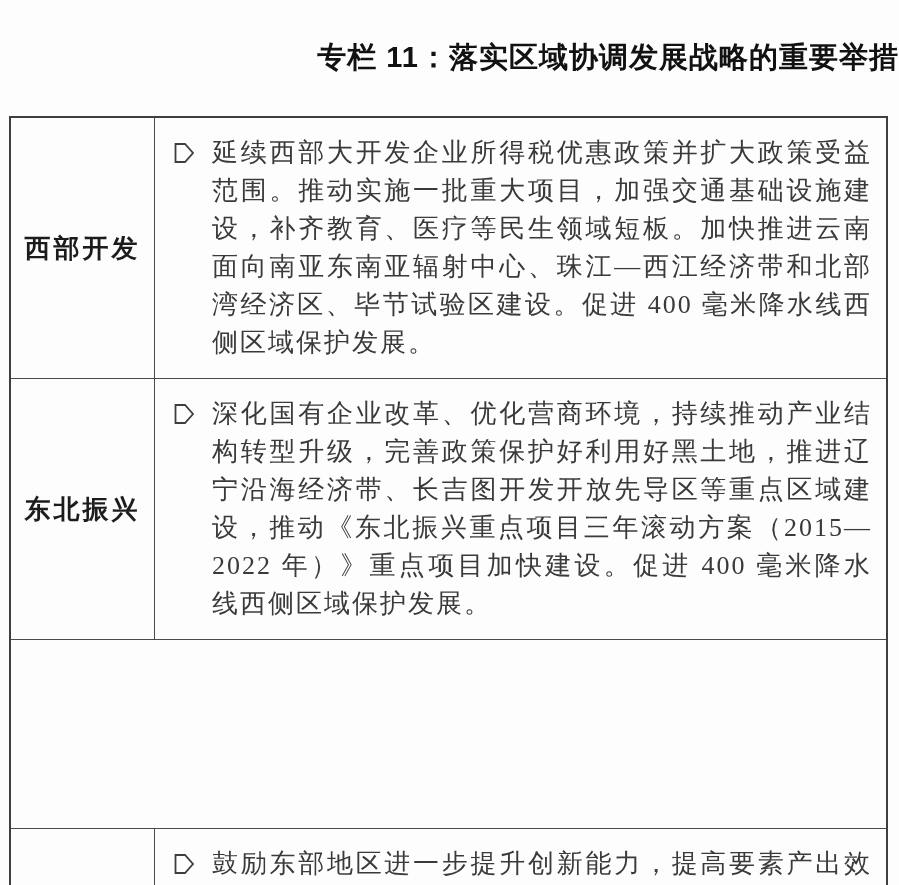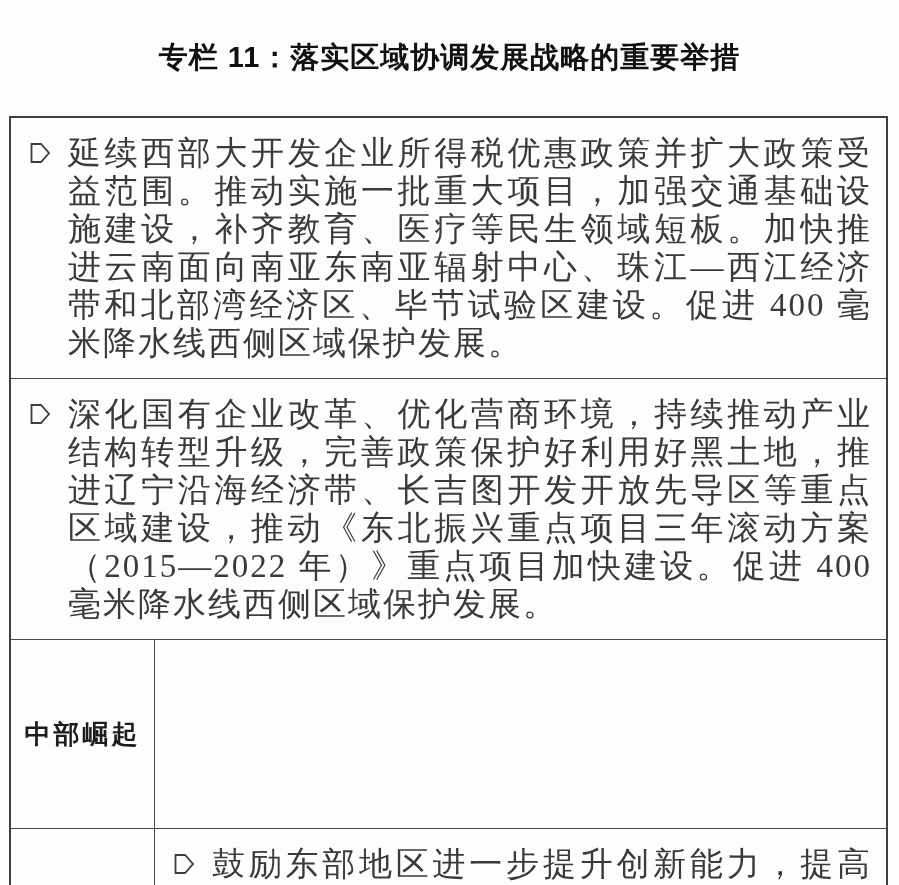--- a/index.html
+++ b/index.html
@@ -9,21 +9,21 @@
   }
   body {
     width: 899px;
     height: 885px;
     font-family: "Liberation Serif", serif;
     color: #2f2f2f;
     box-sizing: border-box;
     padding-top: 38px;
   }
   .page-title {
-    text-align: center;
+    text-align: right;
     font-family: "Liberation Sans", sans-serif;
     font-weight: bold;
     font-size: 29px;
     letter-spacing: 1px;
     color: #111111;
     margin: 0 0 38px 0;
   }
   .box-table {
     margin: 0 11px 0 9px;
     border: 2px solid #3f3f3f;
@@ -68,63 +68,64 @@
     flex: 0 0 22px;
     margin-top: 7px;
     margin-right: 17px;
   }
   .bullet-icon svg {
     display: block;
   }
   .cell-text {
     margin: 0;
     font-family: "Liberation Serif", serif;
-    font-size: 33px;
+    font-size: 26px;
     line-height: 38px;
     letter-spacing: 2px;
     color: #3a3a3a;
     text-align: justify;
     text-justify: inter-character;
   }
 </style>
 </head>
 <body>
 
 <h1 class="page-title">专栏 11：落实区域协调发展战略的重要举措</h1>
 
 <div class="box-table">
 
   <div class="box-row">
+    <div class="label-cell">西部开发</div>
     <div class="text-cell">
       <div class="text-inner">
         <span class="bullet-icon">
           <svg width="22" height="24" viewBox="0 0 22 24">
               <polygon points="2.5,3 12,3 20,12 12,21 2.5,21" fill="none" stroke="#3e3e3e" stroke-width="1.8"></polygon>
             </svg>
         </span>
         <p class="cell-text">延续西部大开发企业所得税优惠政策并扩大政策受益范围。推动实施一批重大项目，加强交通基础设施建设，补齐教育、医疗等民生领域短板。加快推进云南面向南亚东南亚辐射中心、珠江—西江经济带和北部湾经济区、毕节试验区建设。促进 400 毫米降水线西侧区域保护发展。</p>
       </div>
     </div>
   </div>
 
   <div class="box-row">
+    <div class="label-cell">东北振兴</div>
     <div class="text-cell">
       <div class="text-inner">
         <span class="bullet-icon">
           <svg width="22" height="24" viewBox="0 0 22 24">
               <polygon points="2.5,3 12,3 20,12 12,21 2.5,21" fill="none" stroke="#3e3e3e" stroke-width="1.8"></polygon>
             </svg>
         </span>
         <p class="cell-text">深化国有企业改革、优化营商环境，持续推动产业结构转型升级，完善政策保护好利用好黑土地，推进辽宁沿海经济带、长吉图开发开放先导区等重点区域建设，推动《东北振兴重点项目三年滚动方案（2015—2022 年）》重点项目加快建设。促进 400 毫米降水线西侧区域保护发展。</p>
       </div>
     </div>
   </div>
 
   <div class="box-row">
-    <div class="label-cell">中部崛起</div>
   </div>
 
   <div class="box-row">
     <div class="label-cell">东部率先</div>
     <div class="text-cell">
       <div class="text-inner">
         <span class="bullet-icon">
           <svg width="22" height="24" viewBox="0 0 22 24">
               <polygon points="2.5,3 12,3 20,12 12,21 2.5,21" fill="none" stroke="#3e3e3e" stroke-width="1.8"></polygon>
             </svg>

